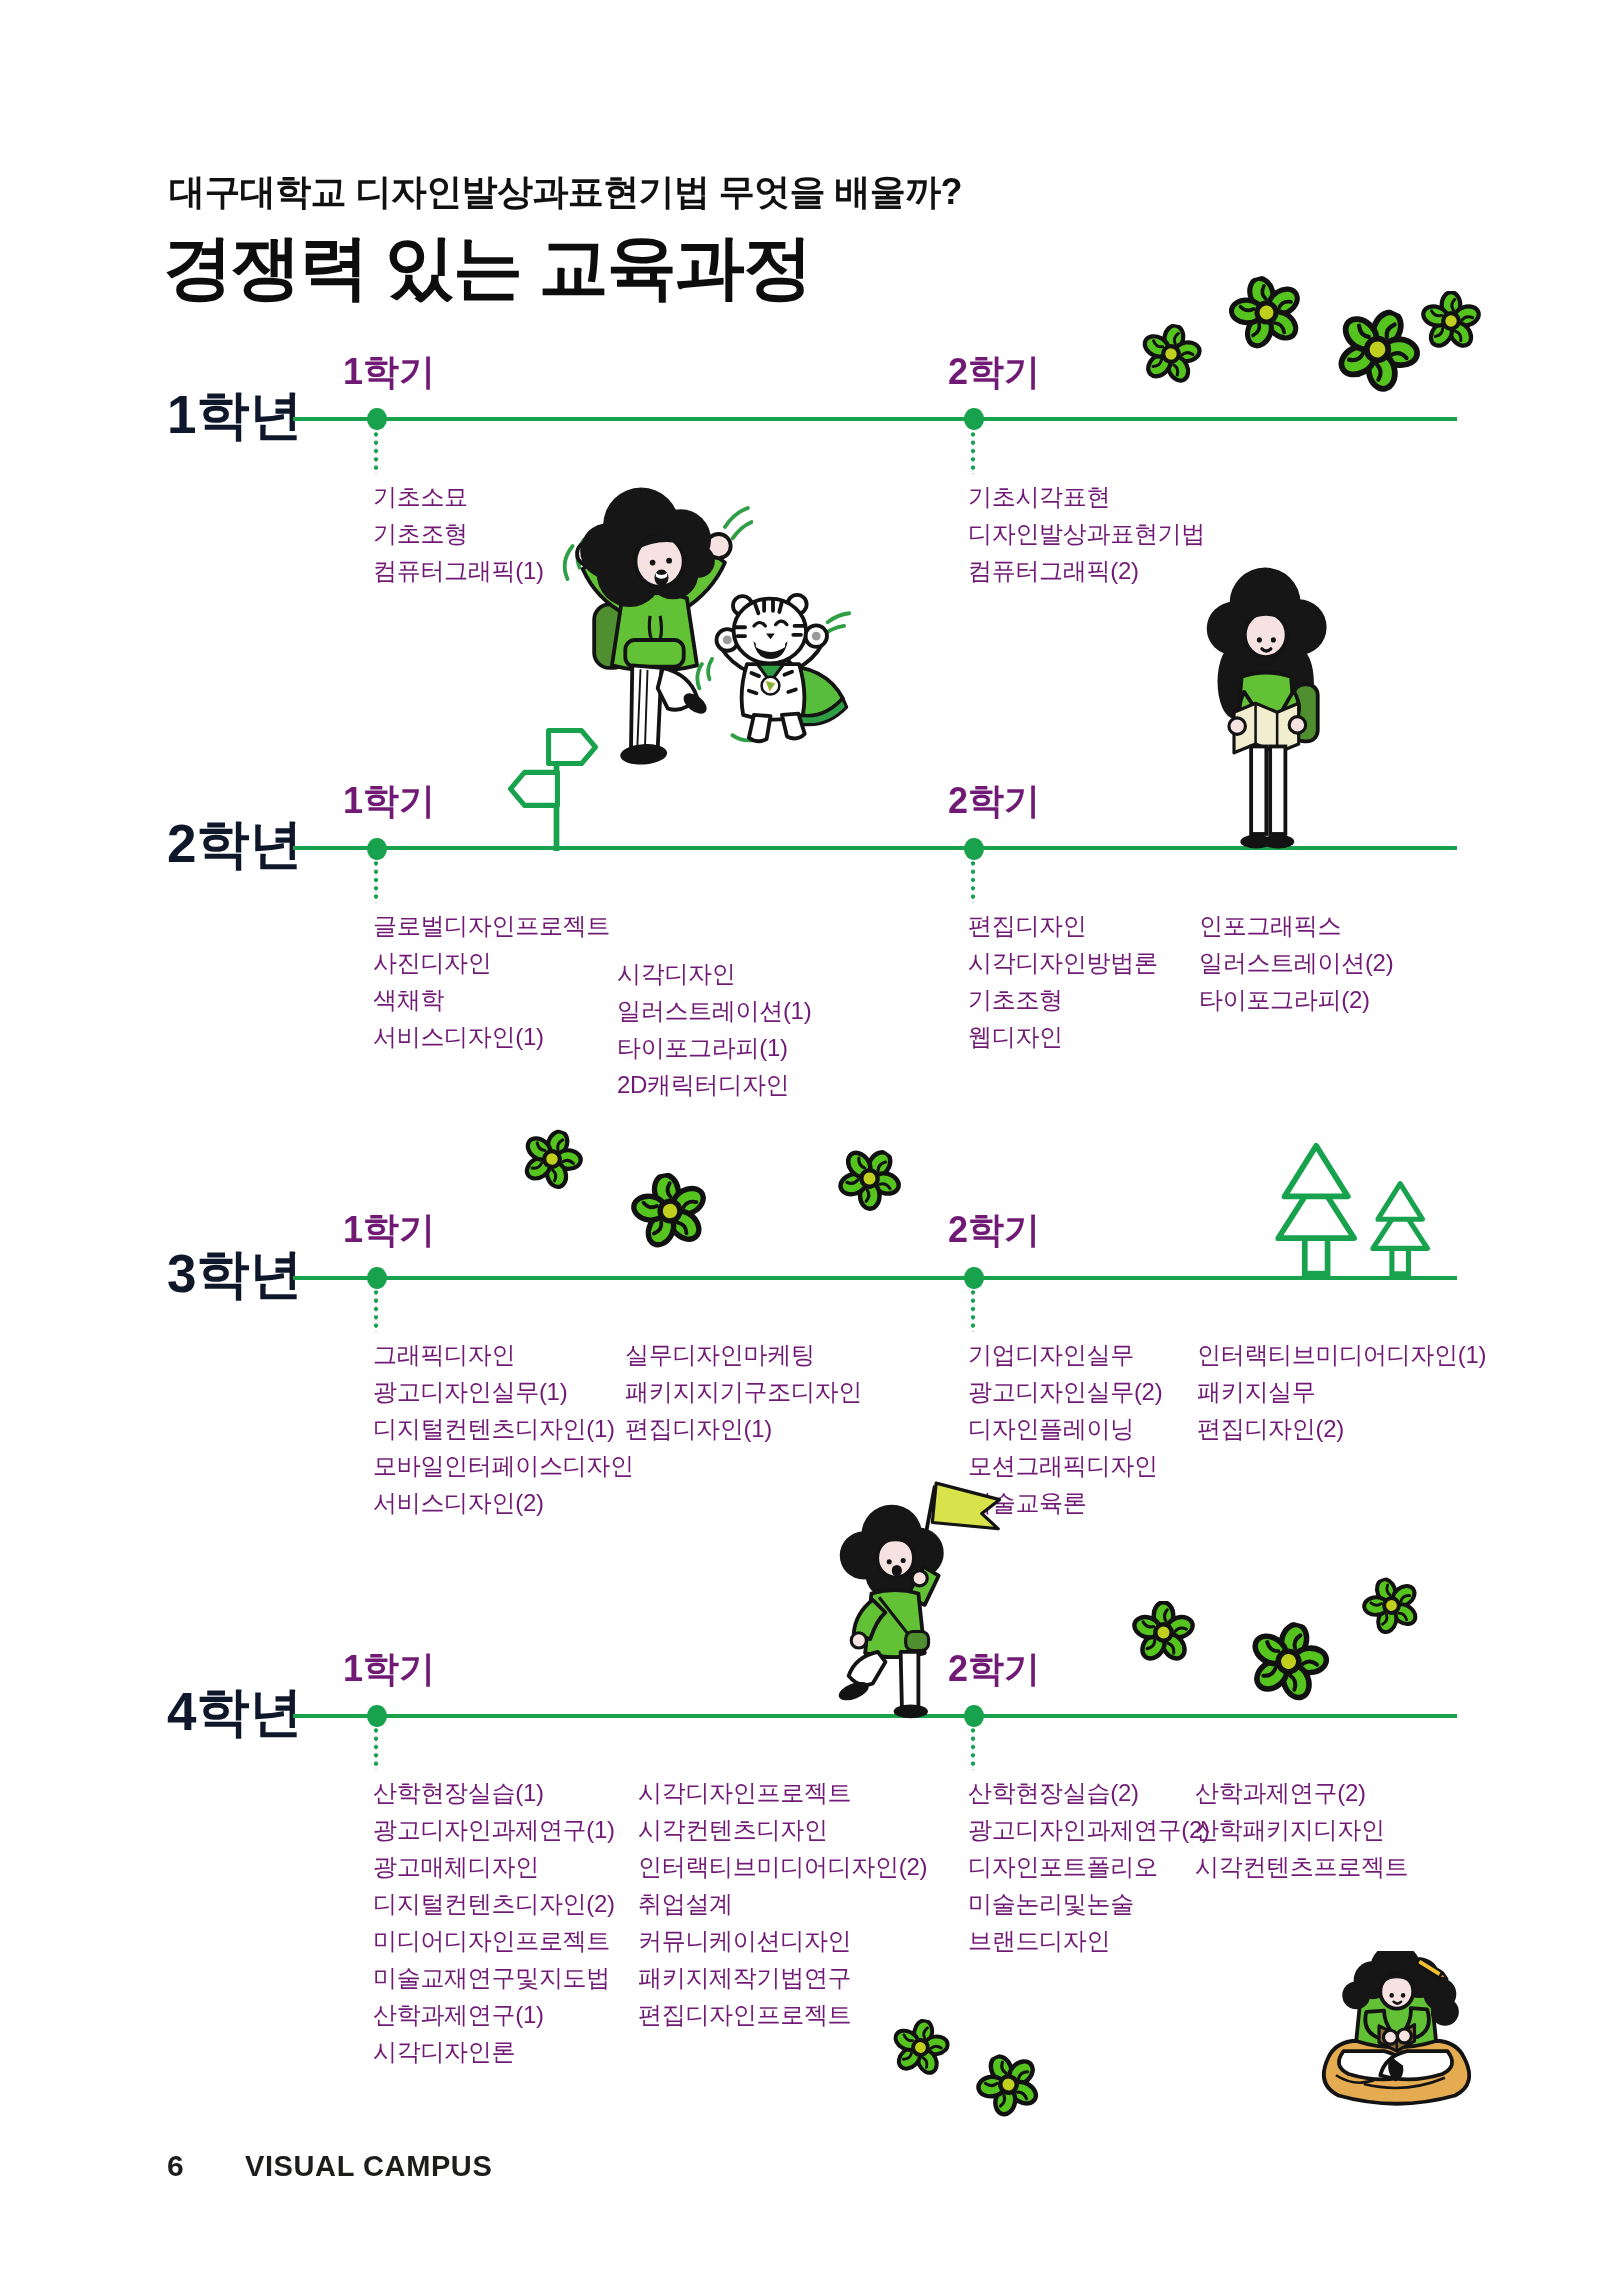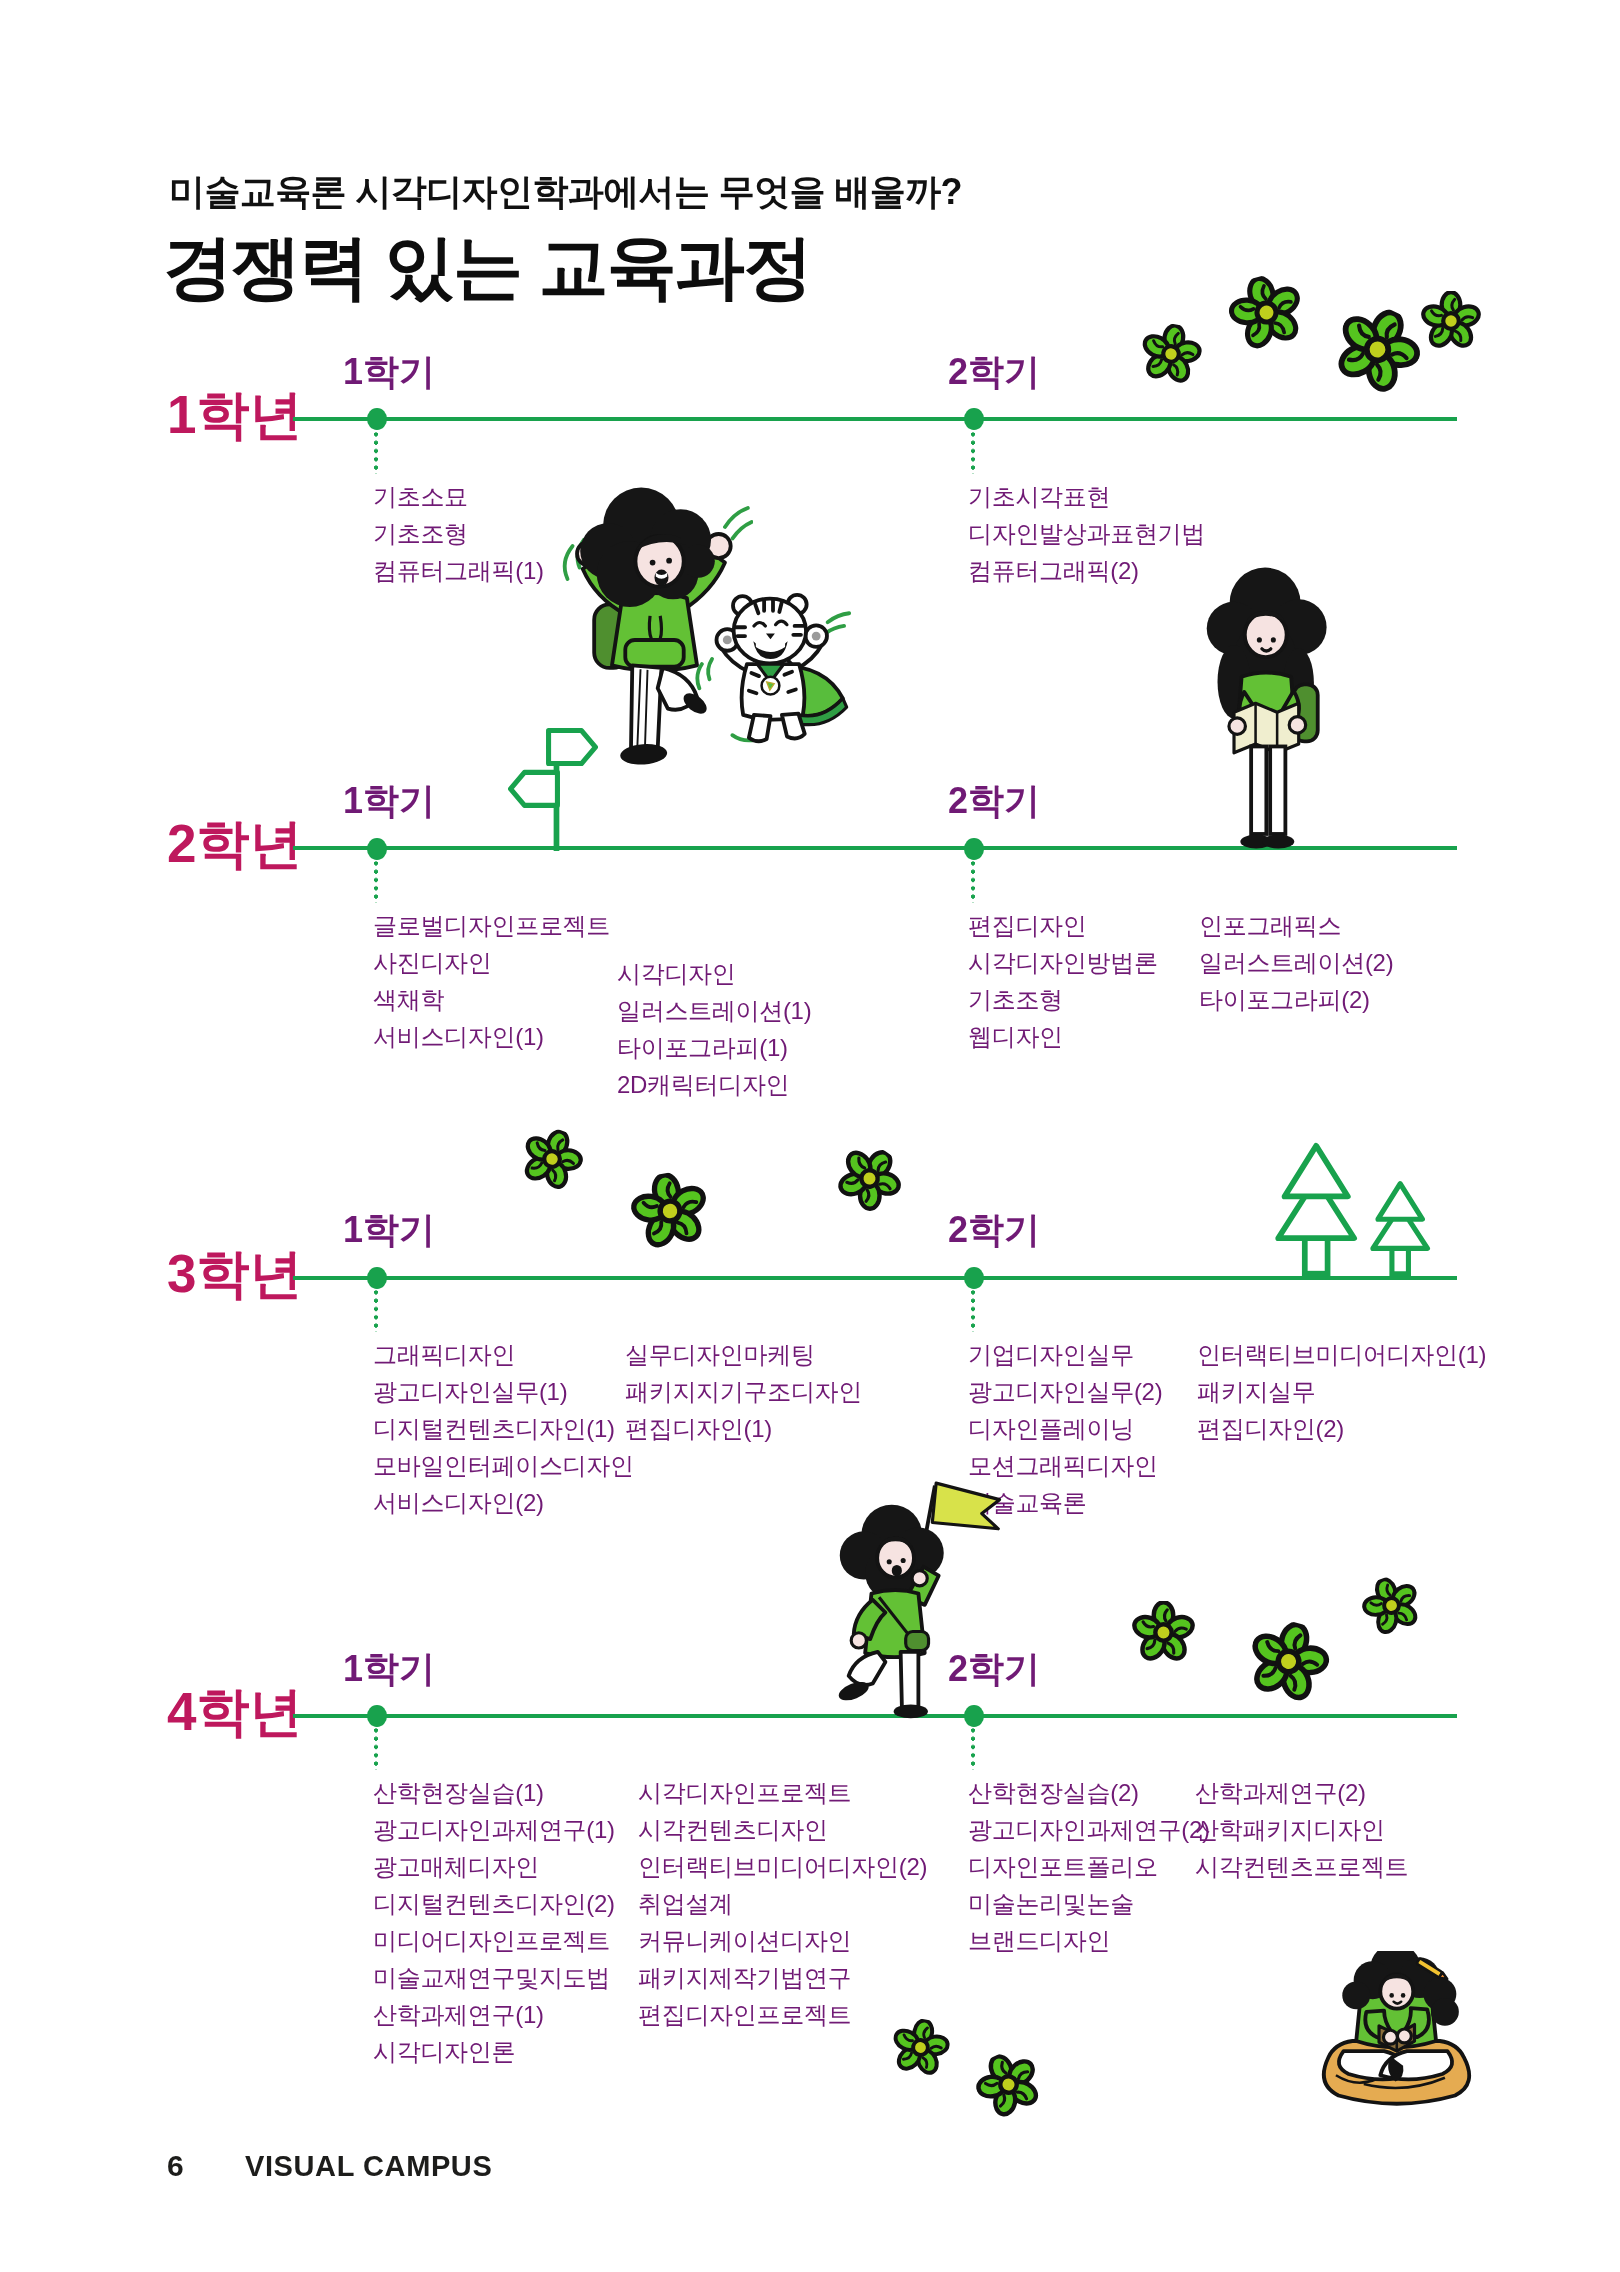--- a/index.html
+++ b/index.html
@@ -3,21 +3,21 @@
 <meta charset="utf-8">
 <style>
   html,body{margin:0;padding:0;background:#fff;}
   .page{position:relative;width:1620px;height:2273px;background:#ffffff;overflow:hidden;
         font-family:"Liberation Sans","DejaVu Sans",sans-serif;color:#1d1d1b;}
   .abs{position:absolute;}
   
   .subtitle{left:169px;top:168px;font-size:36px;font-weight:600;letter-spacing:-0.6px;color:#111;}
   .title{left:163px;top:221px;font-size:70px;font-weight:900;letter-spacing:-1.9px;color:#0d0d0d;}
   
-  .year-label{font-size:53px;font-weight:800;color:#be185d;transform:translateY(-54%);white-space:nowrap;}
+  .year-label{font-size:53px;font-weight:800;color:#0f172a;transform:translateY(-54%);white-space:nowrap;}
   .sem-label{font-size:36px;font-weight:700;color:#701a75;white-space:nowrap;}
   .tl-line{height:4.4px;background:#18a24d;}
   .tl-dot{width:19.7px;height:21.6px;border-radius:50%;background:#18a24d;}
   .tl-connector{width:4.4px;background-image:radial-gradient(circle 2px at 2.2px 2.5px,#18a24d 2px,rgba(0,0,0,0) 2.3px);
                 background-size:4.4px 8.3px;background-repeat:repeat-y;}
   .course-col{font-size:24px;font-weight:500;line-height:37px;color:#701a75;white-space:nowrap;letter-spacing:-0.3px;}
   
   .footer-num{left:167px;top:2149px;font-size:30px;font-weight:700;}
   .footer-text{left:245px;top:2150px;font-size:29px;font-weight:700;letter-spacing:0.6px;}
   svg.deco{position:absolute;display:block;}
@@ -38,21 +38,21 @@
           <use href="#petal" transform="rotate(72 50 50)"></use>
           <use href="#petal" transform="rotate(144 50 50)"></use>
           <use href="#petal" transform="rotate(216 50 50)"></use>
           <use href="#petal" transform="rotate(288 50 50)"></use>
         </g>
         <circle cx="50" cy="50" r="13" fill="#c0cf1d" stroke="#111" stroke-width="7"></circle>
       </g>
     </defs>
   </svg>
 
-  <div class="abs subtitle">미술교육론 시각디자인학과에서는 무엇을 배울까?</div>
+  <div class="abs subtitle">대구대학교 디자인발상과표현기법 무엇을 배울까?</div>
   <div class="abs title">경쟁력 있는 교육과정</div>
 
   <div id="timeline">
       <div class="abs year-label" style="left: 167px; top: 419px;">1학년</div>
       <div class="abs tl-line" style="left: 293px; top: 417px; width: 1164px;"></div>
       <div class="abs sem-label" style="left: 343px; top: 348px;">1학기</div>
       <div class="abs tl-dot" style="left: 367px; top: 408px;"></div>
       <div class="abs tl-connector" style="left: 374px; top: 432px; height: 42px;"></div>
       <div class="abs course-col" style="left: 373px; top: 478px;">
         <div>기초소묘</div>

